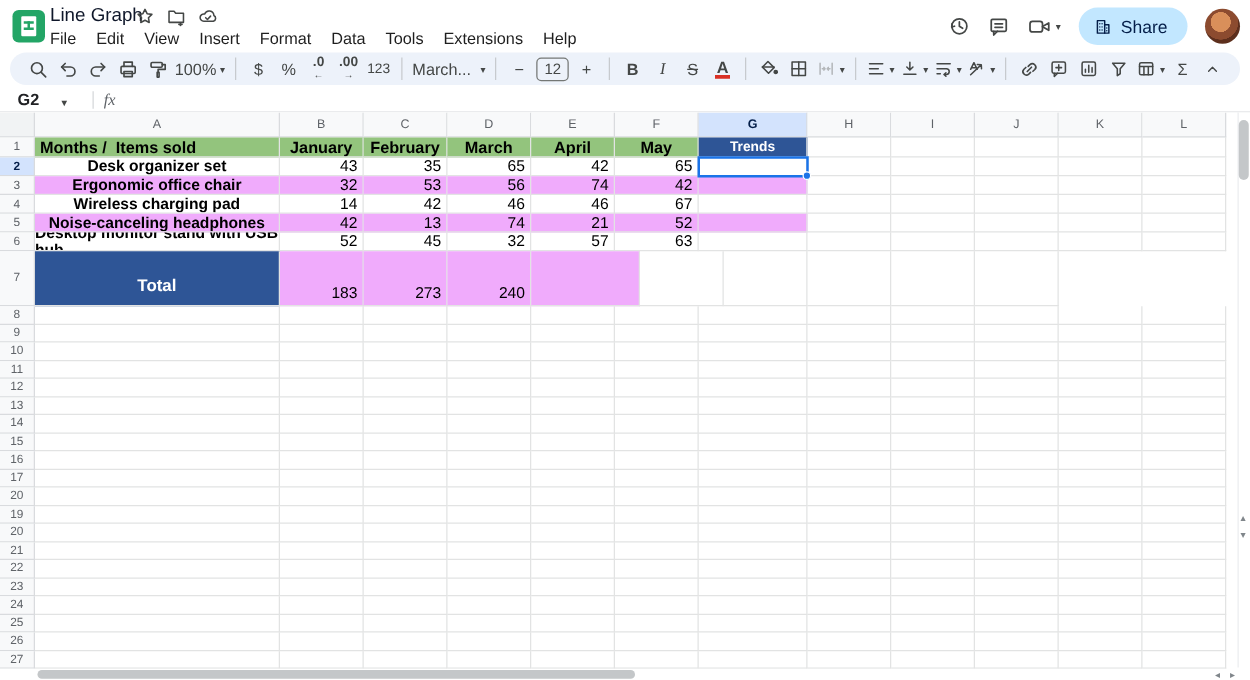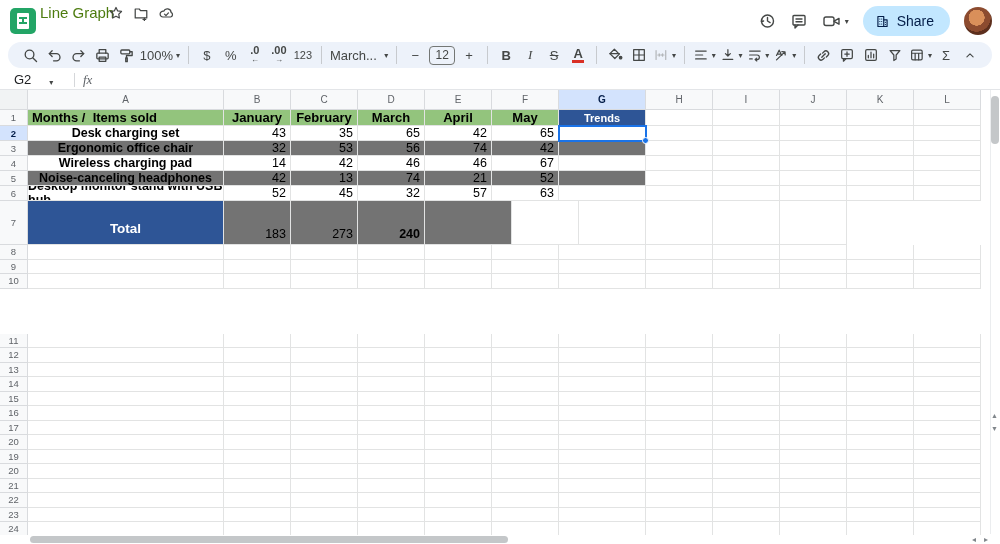--- a/index.html
+++ b/index.html
@@ -7,21 +7,21 @@
     font-family:"Liberation Sans", sans-serif; -webkit-font-smoothing:antialiased; }
 
   
   .titlebar { position:absolute; left:0; top:0; width:1000px; height:42px; background:#fff; }
   .logo { position:absolute; left:10px; top:8px; width:26px; height:26px; background:#23a566; border-radius:5px; }
   .logo .doc { position:absolute; left:7px; top:5px; width:12px; height:16px; background:#fff; border-radius:1px; }
   .logo .doc i { position:absolute; background:#23a566; }
   .logo .doc i.h1{ left:2px; right:2px; top:4px; height:2px; }
   .logo .doc i.h2{ left:2px; right:2px; top:9px; height:2px; }
   .logo .doc i.v1{ left:5px; top:4px; width:2px; height:7px; }
-  .doc-title { position:absolute; left:40px; top:4px; font-size:15px; font-weight:500; color:#4d7c0f; }
+  .doc-title { position:absolute; left:40px; top:4px; font-size:15px; font-weight:500; color:#0f172a; }
   .title-icons { position:absolute; left:108px; top:5px; display:flex; gap:9px; align-items:center; color:#444746; }
   .menubar { position:absolute; left:32px; top:21px; display:flex; }
   .menu-item { font-size:13px; color:#1f1f1f; padding:2px 8px; border-radius:8px; cursor:default; }
   .tb-right { position:absolute; right:8px; top:0; height:42px; display:flex; align-items:center; gap:14px; }
   .share-btn { display:flex; align-items:center; gap:7px; background:#c2e7ff; color:#041e49;
     font-size:14px; font-weight:500; border-radius:16px; height:30px; padding:0 16px 0 12px; }
   .avatar { width:28px; height:28px; border-radius:50%;
     background:radial-gradient(circle at 45% 38%, #d98f5a 0 34%, #8c4b2f 35% 60%, #5d2f1d 61% 100%); }
   .iconbtn { display:flex; align-items:center; }
 
@@ -40,42 +40,42 @@
   .b-strike{ text-decoration:line-through; font-size:13px; }
   .b-color{ font-weight:600; font-size:13px; line-height:11px; display:flex; flex-direction:column; align-items:center; }
   .b-color .bar{ width:12px; height:3px; background:#d93025; margin-top:1px; }
   .t-spacer { flex:1; }
   .dec { font-size:11px; font-weight:600; display:flex; flex-direction:column; line-height:9px; align-items:center; }
   .dec .arr { font-size:8px; }
 
   
   .formulabar { position:absolute; left:0; top:70px; width:1000px; height:20px; background:#fff;
     border-bottom:1px solid #e3e5e8; display:flex; align-items:center; }
-  .namebox { width:72px; display:flex; align-items:flex-end; padding-left:14px; font-size:13px; color:#202124; }
+  .namebox { width:72px; display:flex; align-items:flex-end; padding-left:14px; font-size:13px; color:#202124;font-weight:bold; }
   .fb-div { width:1px; height:14px; background:#d5d7da; margin:0 8px 0 2px; }
   .fx { font-style:italic; font-size:13px; color:#5f6368; font-family:"Liberation Serif", serif; }
 
   
   #grid { position:absolute; left:0; top:90px; width:990px; height:454px; overflow:hidden; background:#fff; }
   .g-row { display:flex; }
   .rh, .ch, .corner { background:#f8f9fa; color:#5f6368; display:flex; align-items:center; justify-content:center;
     border-right:1px solid #d9dbde; border-bottom:1px solid #d9dbde; flex:none; }
   .corner { width:28px; height:20px; background:#f1f3f4; }
   .ch { height:20px; font-size:10px; }
   .rh { width:28px; font-size:9.5px; }
   .sel-hdr { background:#d3e3fd !important; color:#041e49 !important; font-weight:700; }
   .cell { flex:none; border-right:1px solid #e2e3e3; border-bottom:1px solid #e2e3e3;
     font-size:12.5px; color:#000; display:flex; align-items:center; overflow:hidden; }
   .cell.num { justify-content:flex-end; padding-right:4px; }
   .cell.item { justify-content:center; font-weight:700; }
   .cell.hdr-green { background:#93c47d; font-weight:700; justify-content:center; font-size:13px; }
   .cell.hdr-label { background:#93c47d; font-weight:700; justify-content:flex-start; padding-left:4px;
     font-size:13px; white-space:pre; }
   .cell.hdr-blue { background:#2e5596; color:#fff; font-weight:700; justify-content:center; font-size:11px; }
-  .cell.band { background:#737373; }
+  .cell.band { background:#f0abfc; }
   .cell.total-label { background:#2e5596; color:#fff; font-weight:700; justify-content:center;
     align-items:flex-end; padding-bottom:8px; font-size:13.5px; }
   .cell.bottom { align-items:flex-end; padding-bottom:3px; }
   #selection { position:absolute; border:2px solid #1a73e8; background:transparent; pointer-events:none; }
   #fillhandle { position:absolute; width:7px; height:7px; border-radius:50%; background:#1a73e8;
     border:1px solid #fff; }
 
   
   .vscroll-track { position:absolute; right:0; top:90px; width:10px; height:444px; background:#fff; border-left:1px solid #ebedef; }
   .vscroll-thumb { position:absolute; right:1px; top:96px; width:8px; height:48px; border-radius:4px; background:#c4c7c9; }
@@ -111,20 +111,31 @@
           <path d="M12.8 14.8 v3 M11.3 16.3 h3"></path>
         </svg>
       </span>
       <span class="iconbtn">
         <svg class="ic" width="17" height="16" viewBox="0 0 18 18">
           <path d="M5.2 13.5 a3.3 3.3 0 1 1 .7-6.5 A4.3 4.3 0 0 1 14.2 8.3 A2.8 2.8 0 0 1 13.7 13.5 Z"></path>
           <path d="M6.8 10.3 l1.6 1.6 2.8-3"></path>
         </svg>
       </span>
     </div>
+  <nav class="menubar" id="menubar">
+      <div class="menu-item">File</div>
+      <div class="menu-item">Edit</div>
+      <div class="menu-item">View</div>
+      <div class="menu-item">Insert</div>
+      <div class="menu-item">Format</div>
+      <div class="menu-item">Data</div>
+      <div class="menu-item">Tools</div>
+      <div class="menu-item">Extensions</div>
+      <div class="menu-item">Help</div>
+    </nav>
   <div class="tb-right">
     <span class="iconbtn">
       <svg class="ic" width="18" height="18" viewBox="0 0 18 18">
           <circle cx="9.5" cy="9" r="6"></circle>
           <path d="M9.5 5.5 V9 l2.6 1.6"></path>
           <path d="M3.6 7.2 L3.4 9.6 5.6 9"></path>
         </svg>
     </span>
     <span class="iconbtn">
       <svg class="ic" width="18" height="18" viewBox="0 0 18 18">
@@ -363,21 +374,21 @@
       <div class="cell hdr-green" style="width: 67px;">May</div>
       <div class="cell hdr-blue" style="width: 87px;">Trends</div>
       <div class="cell" style="width: 67px;"></div>
       <div class="cell" style="width: 67px;"></div>
       <div class="cell" style="width: 67px;"></div>
       <div class="cell" style="width: 67px;"></div>
       <div class="cell" style="width: 67px;"></div>
     </div>
     <div class="g-row" style="height: 15px;">
       <div class="rh sel-hdr">2</div>
-      <div class="cell item" style="width: 196px;">Desk charging set</div>
+      <div class="cell item" style="width: 196px;">Desk organizer set</div>
       <div class="cell num" style="width: 67px;">43</div>
       <div class="cell num" style="width: 67px;">35</div>
       <div class="cell num" style="width: 67px;">65</div>
       <div class="cell num" style="width: 67px;">42</div>
       <div class="cell num" style="width: 67px;">65</div>
       <div class="cell" style="width: 87px;"></div>
       <div class="cell" style="width: 67px;"></div>
       <div class="cell" style="width: 67px;"></div>
       <div class="cell" style="width: 67px;"></div>
       <div class="cell" style="width: 67px;"></div>
@@ -441,21 +452,21 @@
       <div class="cell" style="width: 67px;"></div>
       <div class="cell" style="width: 67px;"></div>
       <div class="cell" style="width: 67px;"></div>
       <div class="cell" style="width: 67px;"></div>
     </div>
     <div class="g-row" style="height: 44px;">
       <div class="rh">7</div>
       <div class="cell total-label" style="width: 196px;">Total</div>
       <div class="cell num band bottom" style="width: 67px;">183</div>
       <div class="cell num band bottom" style="width: 67px;">273</div>
-      <div class="cell num band bottom" style="width: 67px; font-weight: bold;">240</div>
+      <div class="cell num band bottom" style="width: 67px;">240</div>
       <div class="cell band" style="width: 87px;"></div>
       <div class="cell" style="width: 67px;"></div>
       <div class="cell" style="width: 67px;"></div>
       <div class="cell" style="width: 67px;"></div>
       <div class="cell" style="width: 67px;"></div>
       <div class="cell" style="width: 67px;"></div>
     </div>
     <div class="g-row" style="height: 14.5px;">
       <div class="rh">8</div>
       <div class="cell" style="width: 196px;"></div>
@@ -494,21 +505,21 @@
       <div class="cell" style="width: 67px;"></div>
       <div class="cell" style="width: 67px;"></div>
       <div class="cell" style="width: 67px;"></div>
       <div class="cell" style="width: 87px;"></div>
       <div class="cell" style="width: 67px;"></div>
       <div class="cell" style="width: 67px;"></div>
       <div class="cell" style="width: 67px;"></div>
       <div class="cell" style="width: 67px;"></div>
       <div class="cell" style="width: 67px;"></div>
     </div>
-    <div class="g-row" style="height: 14.5px; margin-top: 45px;">
+    <div class="g-row" style="height: 14.5px;">
       <div class="rh">11</div>
       <div class="cell" style="width: 196px;"></div>
       <div class="cell" style="width: 67px;"></div>
       <div class="cell" style="width: 67px;"></div>
       <div class="cell" style="width: 67px;"></div>
       <div class="cell" style="width: 67px;"></div>
       <div class="cell" style="width: 67px;"></div>
       <div class="cell" style="width: 87px;"></div>
       <div class="cell" style="width: 67px;"></div>
       <div class="cell" style="width: 67px;"></div>

